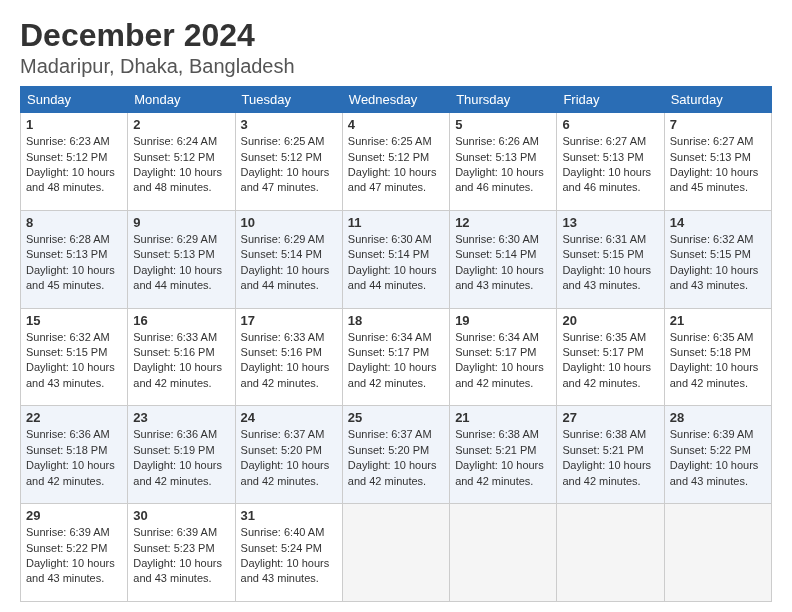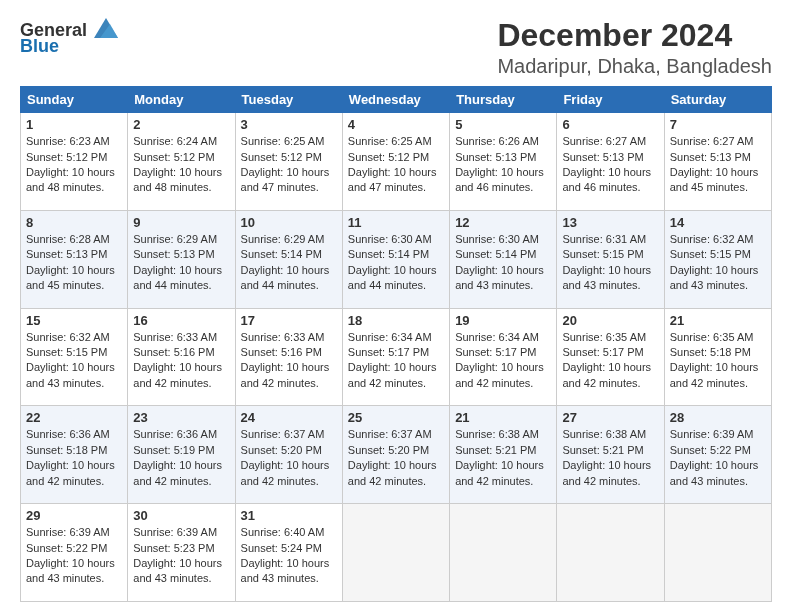--- a/index.html
+++ b/index.html
@@ -47,21 +47,21 @@
       border-collapse: collapse;
       flex: 1;
       font-size: 10.5px;
     }
     .calendar th {
       background-color: #2a6db5;
       color: #fff;
       text-align: left;
       padding: 5px 6px;
       font-size: 13px;
-      font-weight: bold;
+      font-weight: normal;
       border: 1px solid #2a6db5;
     }
     .calendar td {
       border: 1px solid #ccc;
       vertical-align: top;
       padding: 4px 5px;
       width: calc(100% / 7);
       background: #fff;
       color: #333;
       height: 82px;
@@ -82,32 +82,20 @@
     }
     .row-shade td {
       background: #f0f4fa;
     }
   </style>
 </head>
 <body>
 
 <div class="page">
   <div class="header">
-    <div class="logo">
-      <div style="display:flex;flex-direction:column;align-items:flex-start;">
-        <div style="display:flex;align-items:center;">
-          <span style="font-size:18px;font-weight:bold;color:#333;">General</span>
-          <svg width="32" height="28" viewBox="0 0 32 28" style="margin-left:3px;margin-top:-4px;">
-            <polygon points="4,24 16,4 28,24" fill="#1a6faf" opacity="0.85"></polygon>
-            <polygon points="10,24 20,10 28,24" fill="#4a9fd4" opacity="0.7"></polygon>
-          </svg>
-        </div>
-        <span style="font-size:18px;font-weight:bold;color:#1a6faf;margin-top:-6px;">Blue</span>
-      </div>
-    </div>
     <div class="title-block">
       <div class="month-title">December 2024</div>
       <div class="subtitle">Madaripur, Dhaka, Bangladesh</div>
     </div>
   </div>
 
   <table class="calendar">
     <thead>
       <tr>
         <th>Sunday</th>

